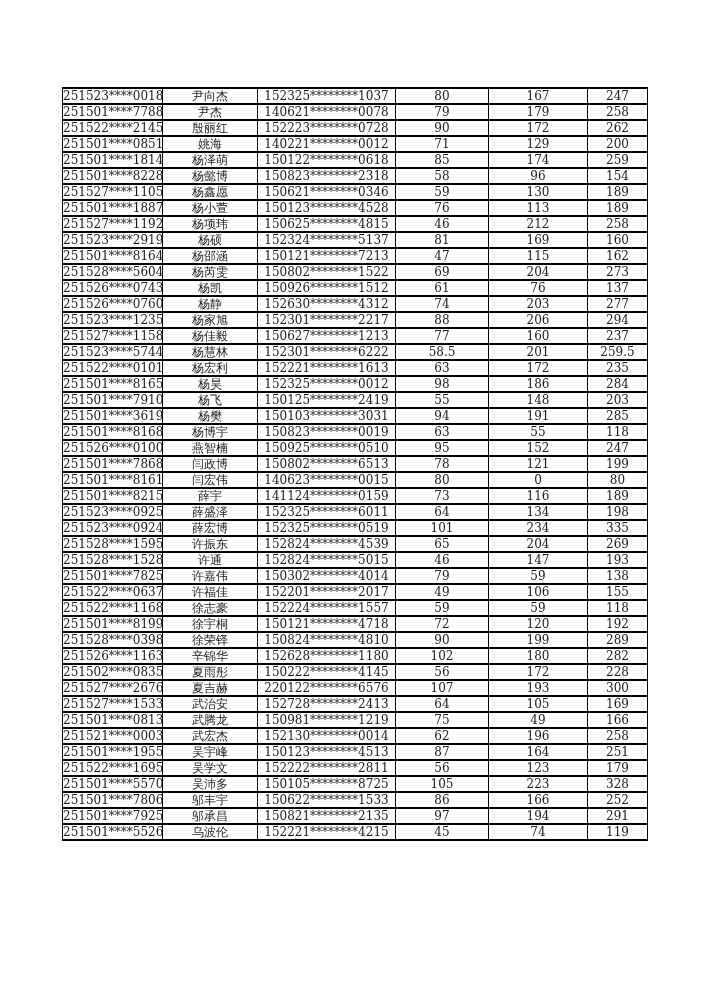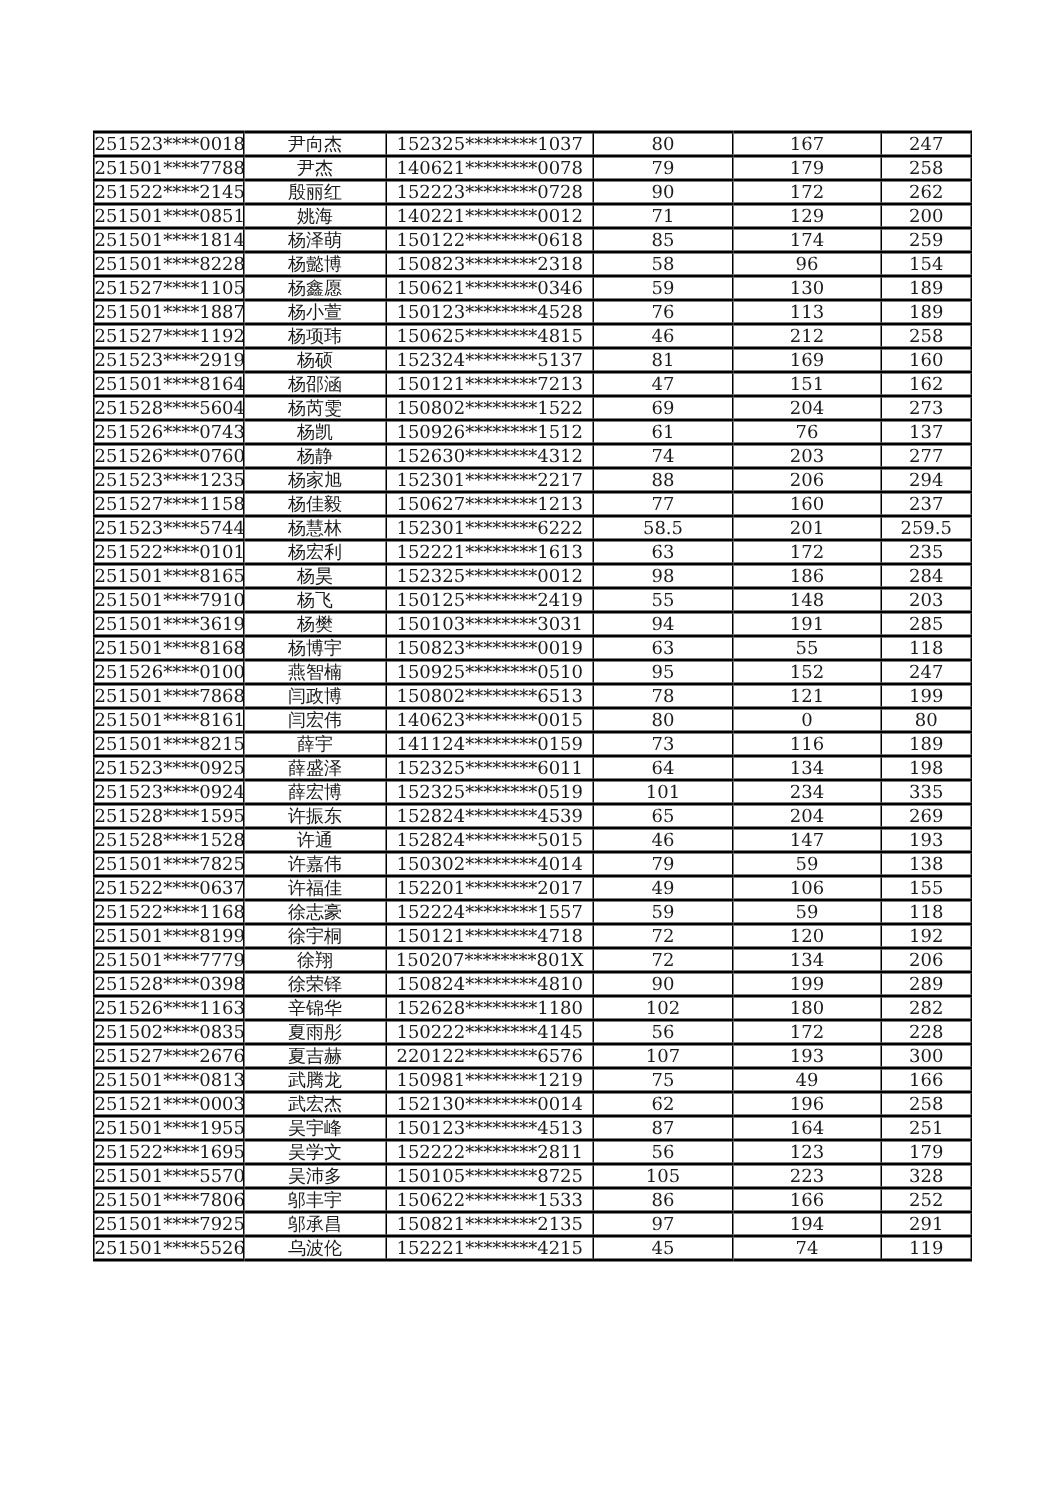--- a/index.html
+++ b/index.html
@@ -148,21 +148,21 @@
           <td>152324********5137</td>
           <td>81</td>
           <td>169</td>
           <td>160</td>
         </tr>
         <tr>
           <td>251501****8164</td>
           <td>杨邵涵</td>
           <td>150121********7213</td>
           <td>47</td>
-          <td>151</td>
+          <td>115</td>
           <td>162</td>
         </tr>
         <tr>
           <td>251528****5604</td>
           <td>杨芮雯</td>
           <td>150802********1522</td>
           <td>69</td>
           <td>204</td>
           <td>273</td>
         </tr>
@@ -336,28 +336,20 @@
         </tr>
         <tr>
           <td>251501****8199</td>
           <td>徐宇桐</td>
           <td>150121********4718</td>
           <td>72</td>
           <td>120</td>
           <td>192</td>
         </tr>
         <tr>
-          <td>251501****7779</td>
-          <td>徐翔</td>
-          <td>150207********801X</td>
-          <td>72</td>
-          <td>134</td>
-          <td>206</td>
-        </tr>
-        <tr>
           <td>251528****0398</td>
           <td>徐荣铎</td>
           <td>150824********4810</td>
           <td>90</td>
           <td>199</td>
           <td>289</td>
         </tr>
         <tr>
           <td>251526****1163</td>
           <td>辛锦华</td>
@@ -376,20 +368,28 @@
         </tr>
         <tr>
           <td>251527****2676</td>
           <td>夏吉赫</td>
           <td>220122********6576</td>
           <td>107</td>
           <td>193</td>
           <td>300</td>
         </tr>
         <tr>
+          <td>251527****1533</td>
+          <td>武治安</td>
+          <td>152728********2413</td>
+          <td>64</td>
+          <td>105</td>
+          <td>169</td>
+        </tr>
+        <tr>
           <td>251501****0813</td>
           <td>武腾龙</td>
           <td>150981********1219</td>
           <td>75</td>
           <td>49</td>
           <td>166</td>
         </tr>
         <tr>
           <td>251521****0003</td>
           <td>武宏杰</td>

